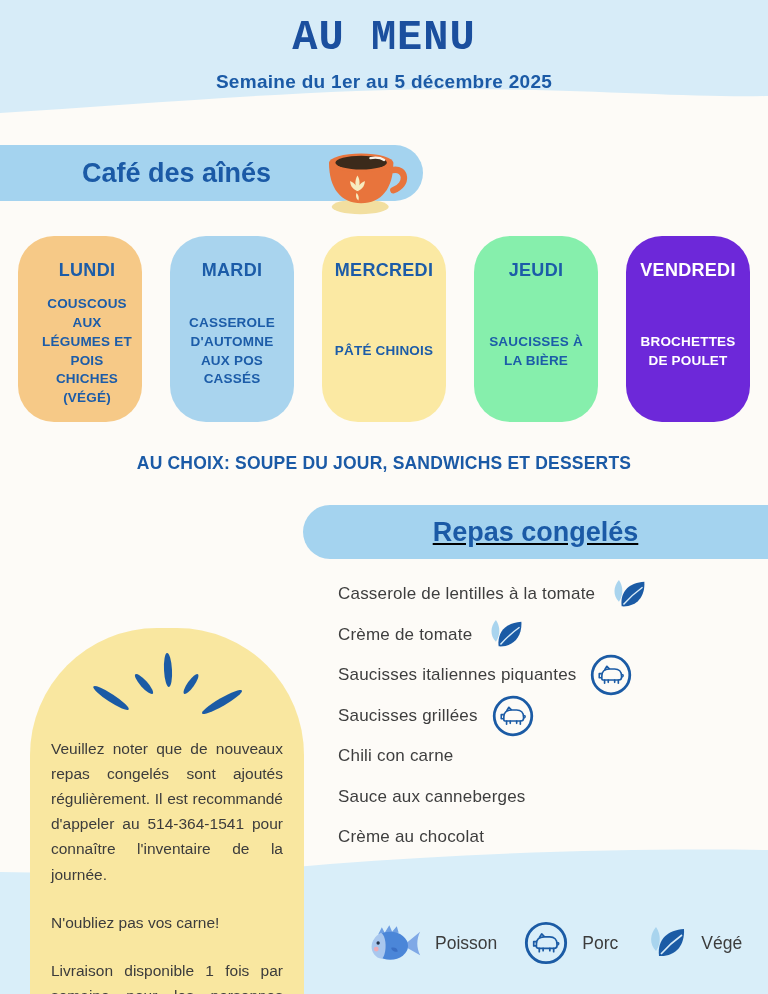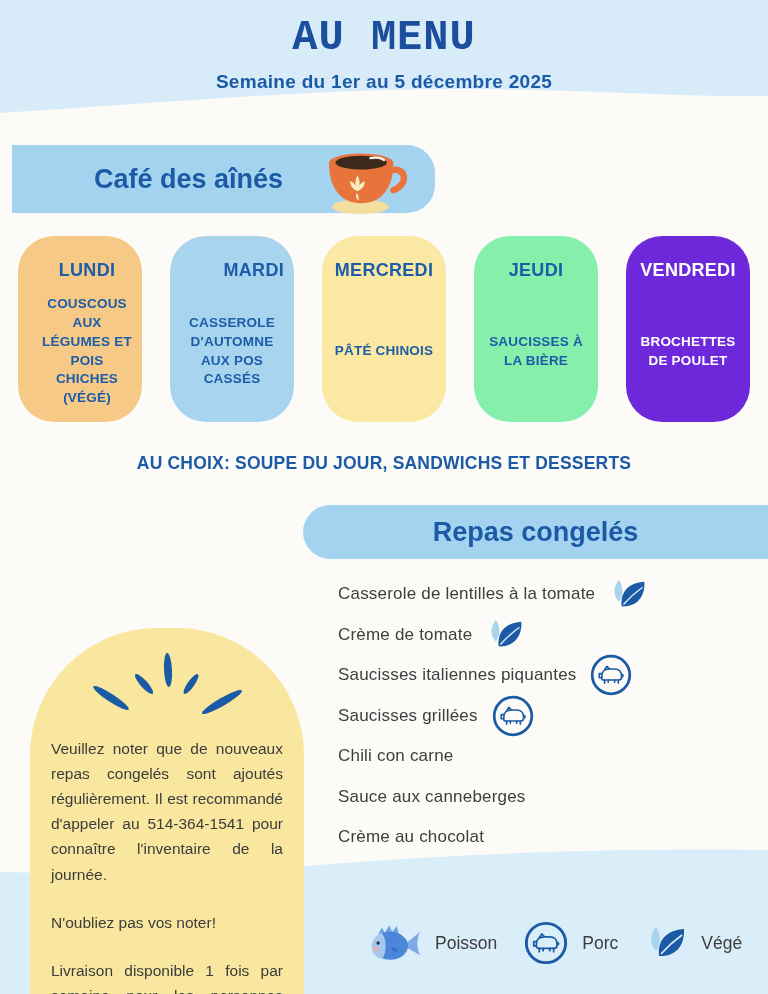--- a/index.html
+++ b/index.html
@@ -14,21 +14,21 @@
   .header-text{position:absolute;top:14px;left:0;width:100%;text-align:center;z-index:2;}
   .title{
     font-family:Liberation Mono, monospace;
     font-size:42px;font-weight:bold;color:#1b4f9e;letter-spacing:1px;margin:0;
   }
   .subtitle{
     font-size:19px;font-weight:bold;color:#1b5aa6;margin-top:9px;letter-spacing:.3px;
   }
   
   .cafe-banner{
-    position:absolute;top:145px;left:12px;width:423px;height:68px;z-index:1;
+    position:absolute;top:145px;left:0;width:423px;height:56px;z-index:1;
     background:#a4d3ef;border-radius:0 28px 28px 0;
     display:flex;align-items:center;justify-content:center;
   }
   .cafe-title{font-size:27px;font-weight:bold;color:#1b5aa6;margin-right:70px;}
   .cup-wrap{position:absolute;top:148px;left:316px;z-index:2;}
   
   .cards-row{
     position:absolute;top:236px;left:18px;right:18px;height:186px;z-index:1;
     display:flex;justify-content:space-between;
   }
@@ -36,35 +36,35 @@
     width:124px;height:186px;border-radius:36px;
     display:flex;flex-direction:column;align-items:center;
     text-align:center;padding:0 10px;box-sizing:border-box;
   }
   .day-card .day-name{font-size:18px;font-weight:bold;color:#1c5ca8;margin-top:24px;letter-spacing:.3px;}
   .day-card .day-dish{
     flex:1;display:flex;align-items:center;justify-content:center;
     font-size:13.5px;font-weight:bold;color:#1c5ca8;line-height:1.4;letter-spacing:.2px;
   }
   .card-lundi{background:#f6c987;padding-left:24px;}
-  .card-mardi{background:#a9d4ee;align-items:flex-end;}
+  .card-mardi{background:#a9d4ee;}
   .card-mercredi{background:#fbe9a3;}
   .card-jeudi{background:#86efac;}
   .card-vendredi{background:#6d28d9;}
   .card-vendredi .day-name,.card-vendredi .day-dish{color:#ffffff;}
   
   .au-choix{
     position:absolute;top:453px;left:0;width:100%;text-align:center;z-index:1;
     font-size:17.5px;font-weight:bold;color:#1b5aa6;letter-spacing:.2px;
   }
   
   .repas-banner{
     position:absolute;top:505px;left:303px;right:0;height:54px;z-index:1;
     background:#a4d3ef;border-radius:27px 0 0 27px;
-    display:flex;align-items:center;justify-content:center;
+    display:flex;align-items:center;justify-content:center;text-decoration:underline;
   }
   .repas-title{font-size:27px;font-weight:bold;color:#1b5aa6;}
   
   .frozen-list{position:absolute;top:574px;left:338px;z-index:2;}
   .frozen-item{height:40.5px;display:flex;align-items:center;}
   .frozen-item .label{font-size:17px;color:#3e3e3e;letter-spacing:.2px;}
   .frozen-item .item-icon{margin-left:13px;display:flex;align-items:center;}
   
   .note-arch{
     position:absolute;left:30px;top:628px;width:274px;height:366px;z-index:2;
@@ -216,21 +216,21 @@
       <g fill="#1b5ba5">
         <ellipse cx="20" cy="46" rx="21" ry="4" transform="rotate(33 20 46)"></ellipse>
         <ellipse cx="53" cy="32" rx="13" ry="3.6" transform="rotate(48 53 32)"></ellipse>
         <ellipse cx="77" cy="18" rx="17" ry="4" transform="rotate(87 77 18)"></ellipse>
         <ellipse cx="100" cy="32" rx="12" ry="3.4" transform="rotate(-55 100 32)"></ellipse>
         <ellipse cx="131" cy="50" rx="23" ry="4" transform="rotate(-30 131 50)"></ellipse>
       </g>
     </svg>
     <div class="note-text">
       <p>Veuillez noter que de nouveaux repas congelés sont ajoutés régulièrement. Il est recommandé d'appeler au 514-364-1541 pour connaître l'inventaire de la journée.</p>
-      <p>N'oubliez pas vos noter!</p>
+      <p>N'oubliez pas vos carne!</p>
       <p>Livraison disponible 1 fois par semaine pour les personnes résidant à LaSalle.</p>
     </div>
   </div>
 
   <div class="legend">
     <div class="leg-item">
       <span>
         <svg width="56" height="48" viewBox="0 0 60 50">
           <path d="M42,26 L58,13 C54,21 54,30 58,38 L42,29 Z" fill="#7fa8e6"></path>
           <path d="M13,16 L17,8 L20,14 L25,6 L28,13 L33,7 L35,14 Z" fill="#6f9fe2"></path>

